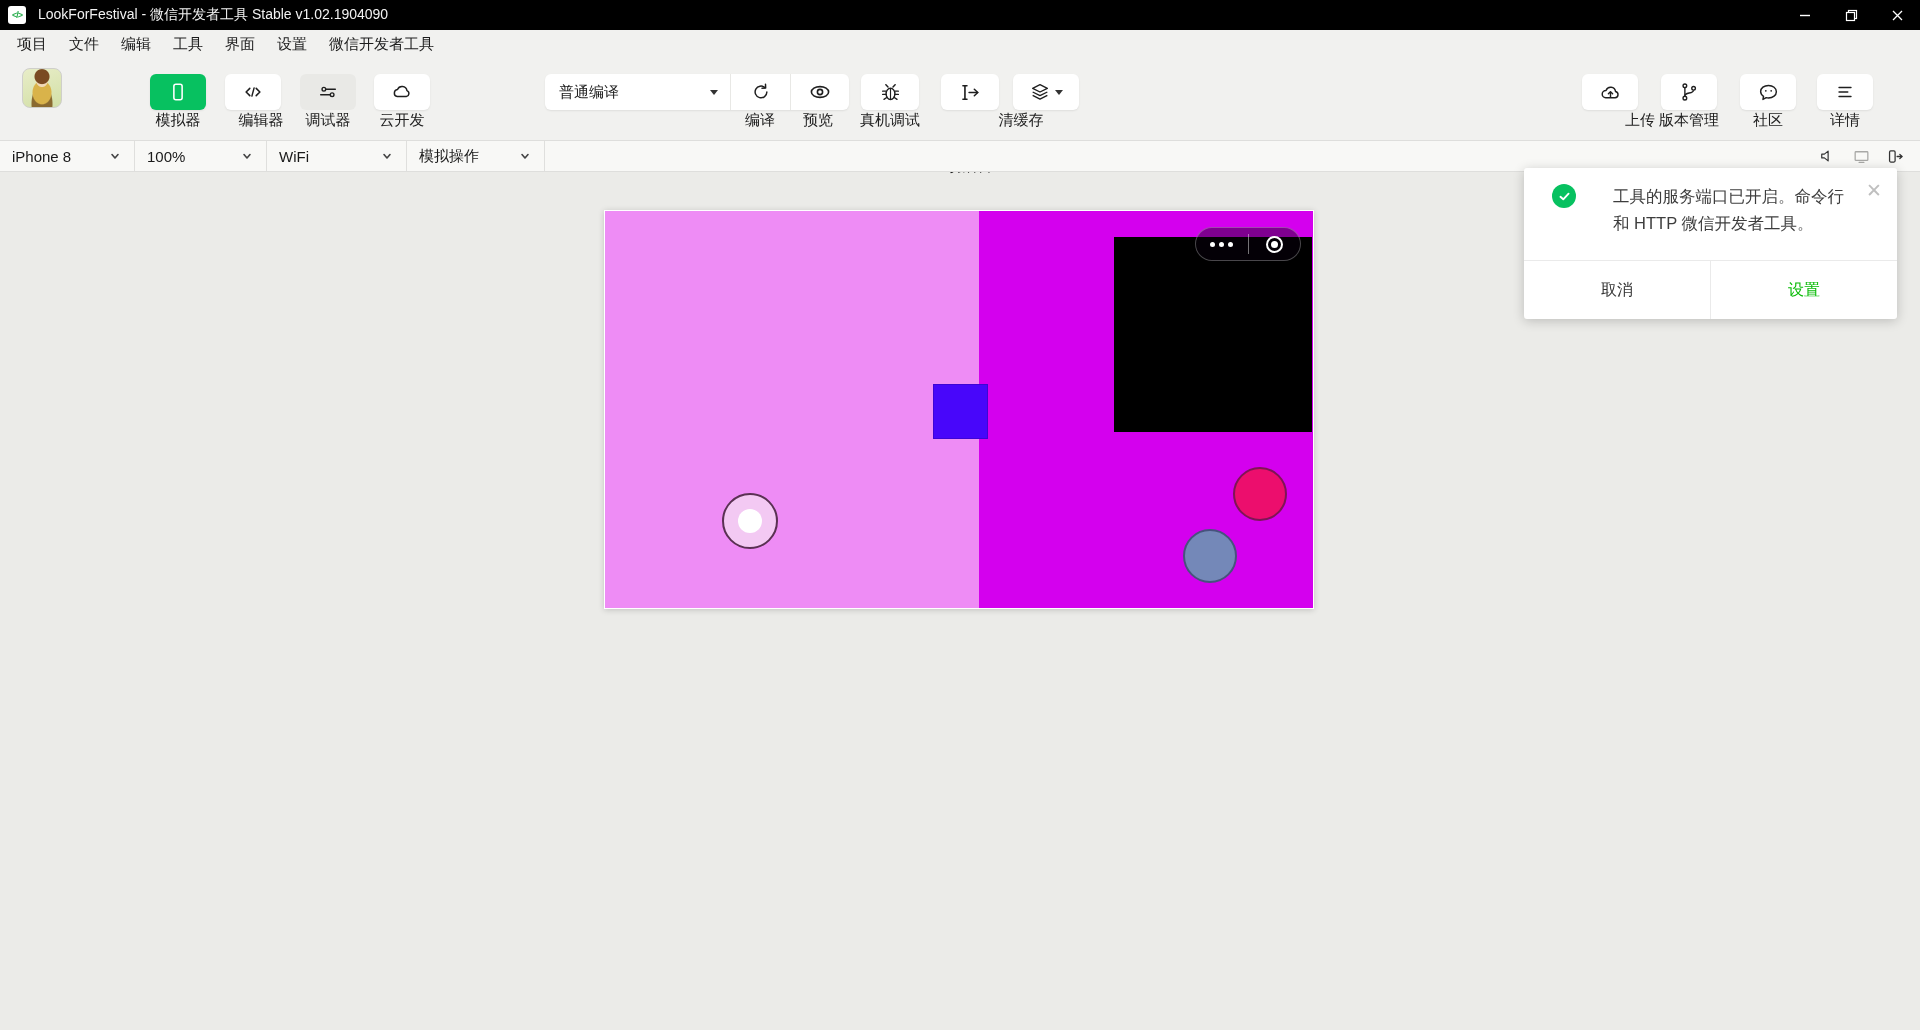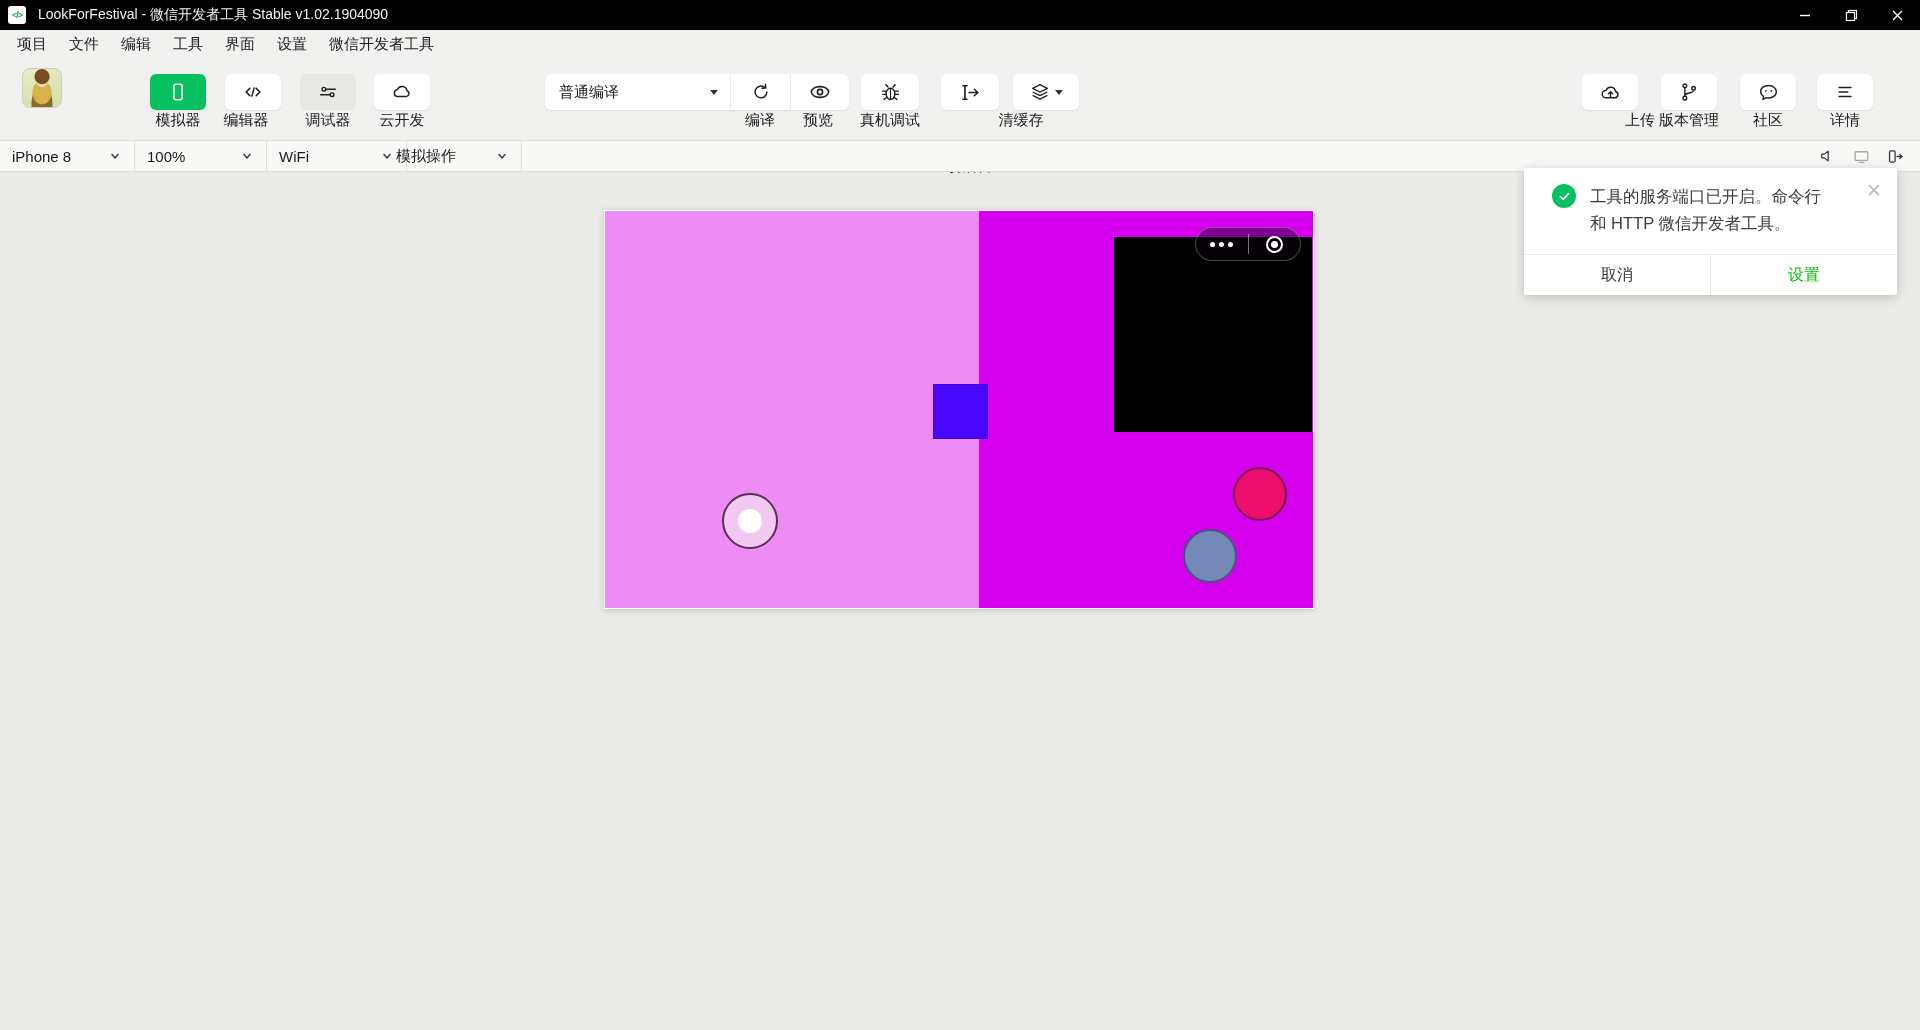--- a/index.html
+++ b/index.html
@@ -83,24 +83,24 @@
   .cap-ring { width:17px; height:17px; border:2px solid #fff; border-radius:50%;
               display:flex; align-items:center; justify-content:center; }
   .cap-core { width:7px; height:7px; border-radius:50%; background:#fff; }
 
   
   .popup { left:1524px; top:168px; width:373px; background:#fff; border-radius:3px;
            box-shadow:0 2px 12px rgba(0,0,0,.20); z-index:20; }
   .popup-body { position:relative; padding:15px 44px 17px 66px; }
   .check-badge { position:absolute; left:28px; top:16px; width:24px; height:24px; border-radius:50%;
                  background:#07C160; display:flex; align-items:center; justify-content:center; }
-  .popup-line { font-size:16.5px; color:#3d3d3d; line-height:27px; }
+  .popup-line { font-size:16.5px; color:#3d3d3d; line-height:27px;margin-left:23px; }
   .popup-close { position:absolute; right:13px; top:13px; width:20px; height:20px; color:#BFBFBF;
                  font-size:19px; line-height:20px; text-align:center; cursor:pointer; }
-  .popup-footer { display:flex; border-top:1px solid #EAEAEA; height:41px; }
+  .popup-footer { display:flex; border-top:1px solid #EAEAEA; height:59px;margin-top:6px; }
   .popup-btn { flex:1; display:flex; align-items:center; justify-content:center; font-size:16px; cursor:pointer; }
   .popup-btn.cancel { color:#353535; border-right:1px solid #EAEAEA; }
   .popup-btn.confirm { color:#09BB07; }
 
   svg { flex:none; }
 </style>
 </head>
 <body>
 
 <div class="app">
@@ -148,21 +148,21 @@
     </div>
     <div class="tlabel abs" style="left:133px;">模拟器</div>
 
     <div class="tbtn abs" style="left:225px;">
       <svg width="22" height="22" viewBox="0 0 24 24" fill="none">
         <path d="M8.5 8 L4.5 12 L8.5 16" stroke="#1f1f1f" stroke-width="1.7" stroke-linecap="round" stroke-linejoin="round"></path>
         <path d="M15.5 8 L19.5 12 L15.5 16" stroke="#1f1f1f" stroke-width="1.7" stroke-linecap="round" stroke-linejoin="round"></path>
         <path d="M13.2 7.5 L10.8 16.5" stroke="#1f1f1f" stroke-width="1.6" stroke-linecap="round"></path>
       </svg>
     </div>
-    <div class="tlabel abs" style="left:201px;">编辑器</div>
+    <div class="tlabel abs" style="left:216px;">编辑器</div>
 
     <div class="tbtn flat abs" style="left:300px;">
       <svg width="22" height="22" viewBox="0 0 24 24" fill="none">
         <circle cx="7.5" cy="9" r="2" stroke="#1f1f1f" stroke-width="1.5"></circle>
         <path d="M10 9 H20" stroke="#1f1f1f" stroke-width="1.5" stroke-linecap="round"></path>
         <path d="M4 15 H14" stroke="#1f1f1f" stroke-width="1.5" stroke-linecap="round"></path>
         <circle cx="16.5" cy="15" r="2" stroke="#1f1f1f" stroke-width="1.5"></circle>
       </svg>
     </div>
     <div class="tlabel abs" style="left:283px;">调试器</div>
@@ -277,21 +277,21 @@
       <svg class="chev" width="14" height="14" viewBox="0 0 14 14" fill="none">
           <path d="M4 5.5 L7 9 L10 5.5" stroke="#444" stroke-width="1.6" stroke-linecap="round" stroke-linejoin="round"></path>
         </svg>
     </div>
     <div class="dseg abs" style="left:267px; width:140px;">
       <span>WiFi</span>
       <svg class="chev" width="14" height="14" viewBox="0 0 14 14" fill="none">
           <path d="M4 5.5 L7 9 L10 5.5" stroke="#444" stroke-width="1.6" stroke-linecap="round" stroke-linejoin="round"></path>
         </svg>
     </div>
-    <div class="dseg abs" style="left:384px; width:138px;font-family:Liberation Serif, serif;">
+    <div class="dseg abs" style="left:407px; width:138px;font-family:Liberation Serif, serif;">
       <span>模拟操作</span>
       <svg class="chev" width="14" height="14" viewBox="0 0 14 14" fill="none">
           <path d="M4 5.5 L7 9 L10 5.5" stroke="#444" stroke-width="1.6" stroke-linecap="round" stroke-linejoin="round"></path>
         </svg>
     </div>
 
     <div class="dbar-icons">
       <div class="dico">
         <svg width="18" height="18" viewBox="0 0 24 24" fill="none">
           <path d="M5 9.5 V14.5 H8.5 L13.5 18.5 V5.5 L8.5 9.5 Z" stroke="#333" stroke-width="1.6" stroke-linejoin="round"></path>

